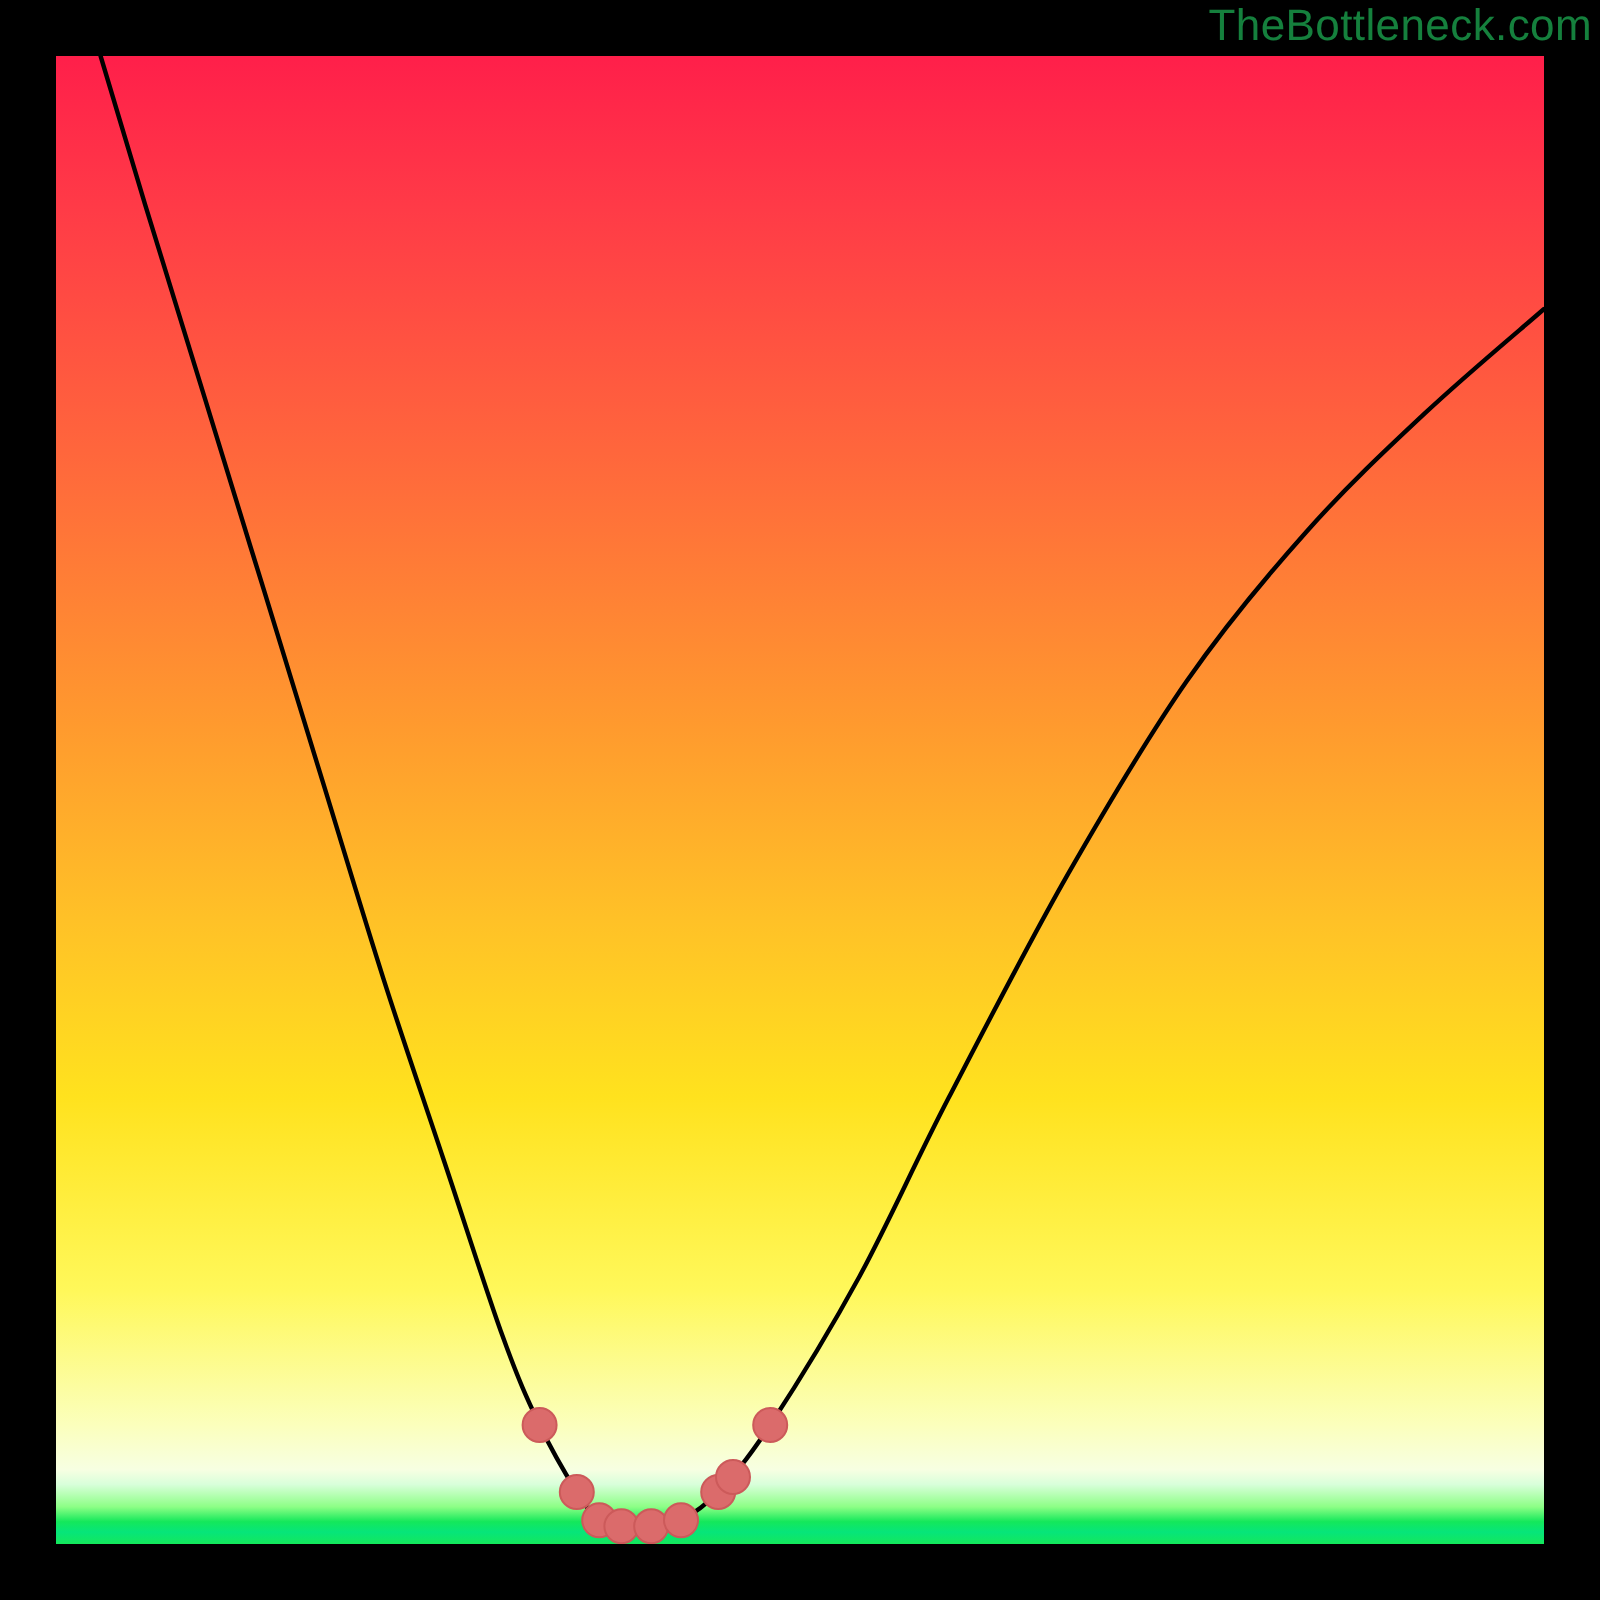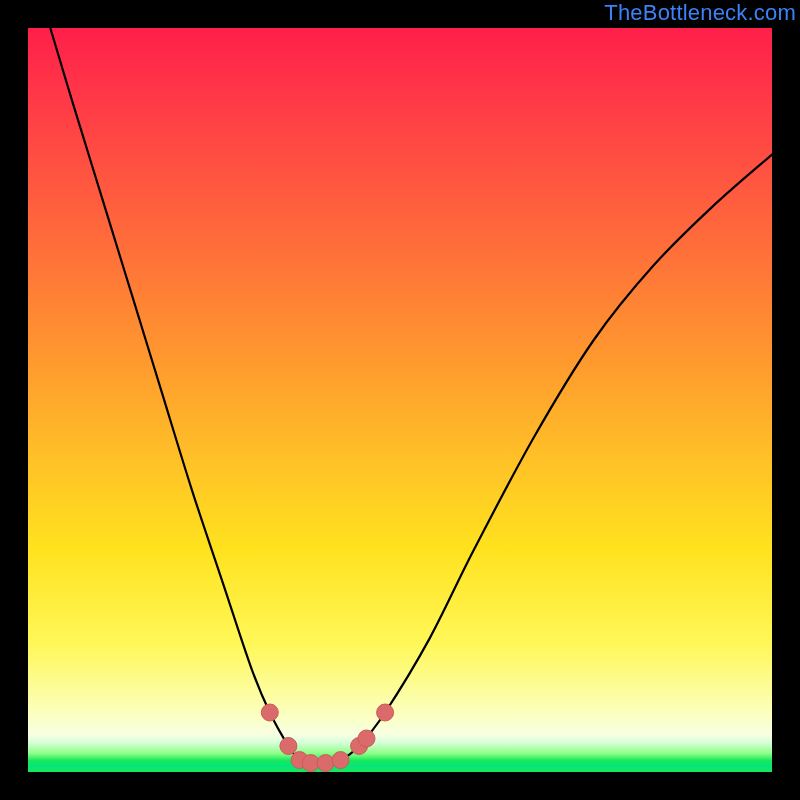--- a/index.html
+++ b/index.html
@@ -46,21 +46,21 @@
       #8dff86 97.5%,
       #14e85b 98.5%,
       #06e57a 99.2%,
       #14e85b 100%
     );
   }
   .watermark {
     position: absolute;
     top: 0px;
     right: 4px;
-    color: #3b82f6;
+    color: #15803d;
     font-size: 22px;
     letter-spacing: 0.2px;
     font-weight: 500;
     user-select: none;
     text-align: center;
   }
   svg.curve {
     position: absolute;
     inset: 0;
     width: 100%;

